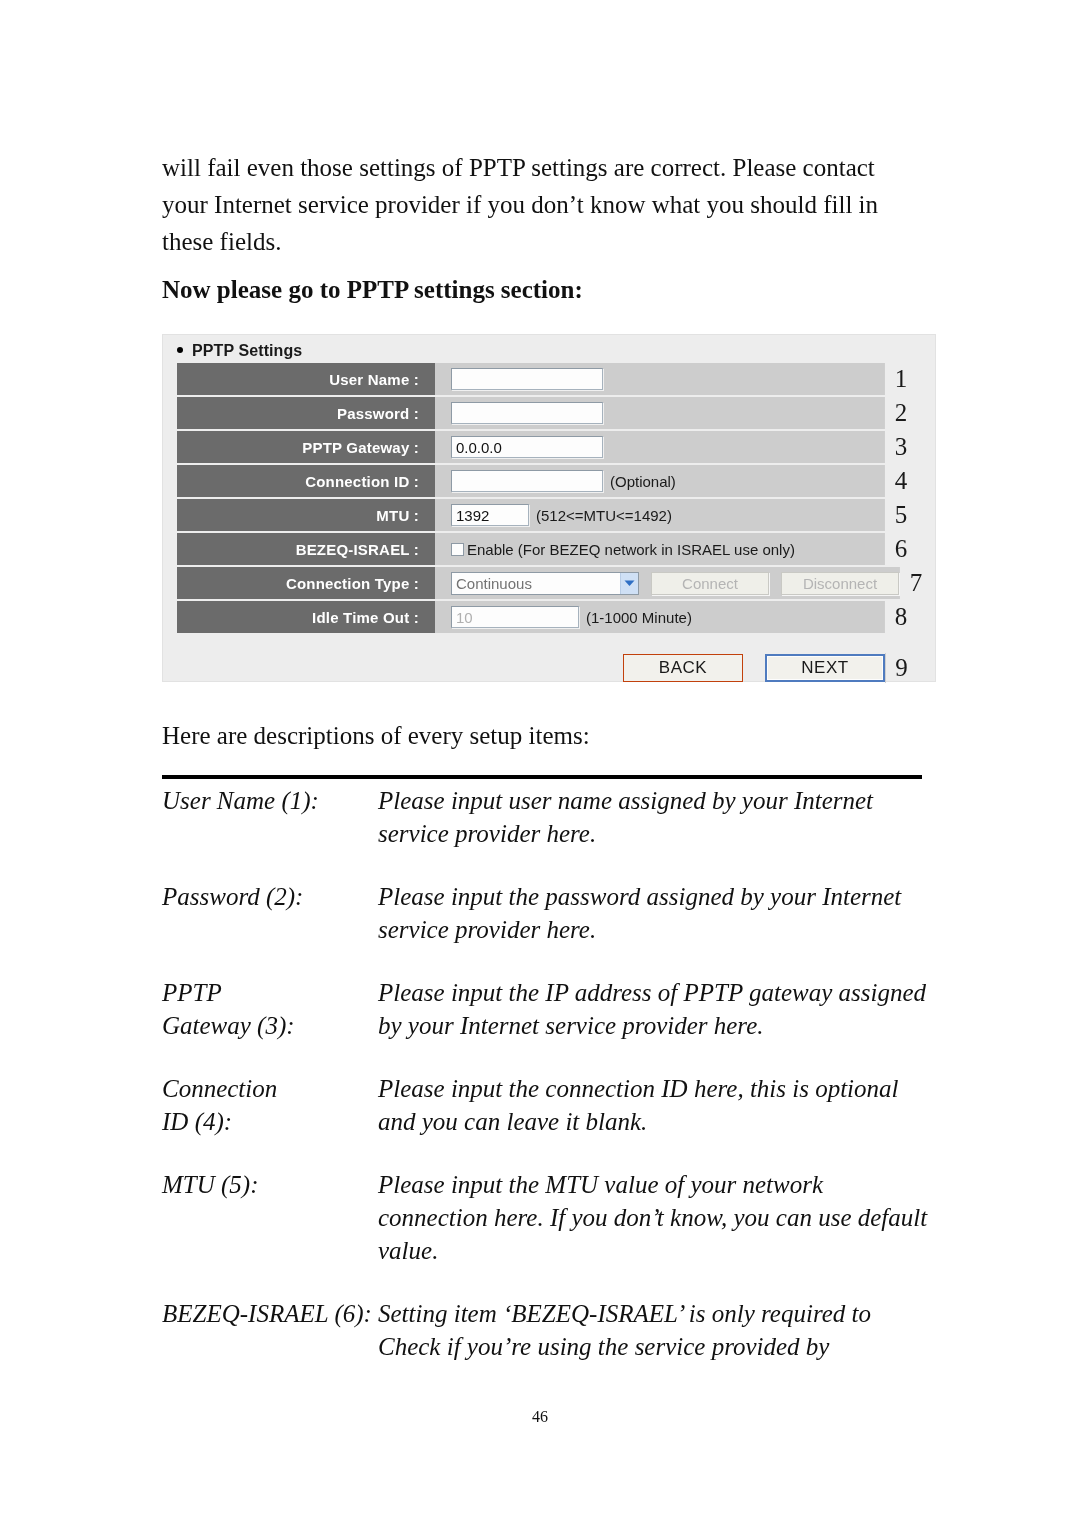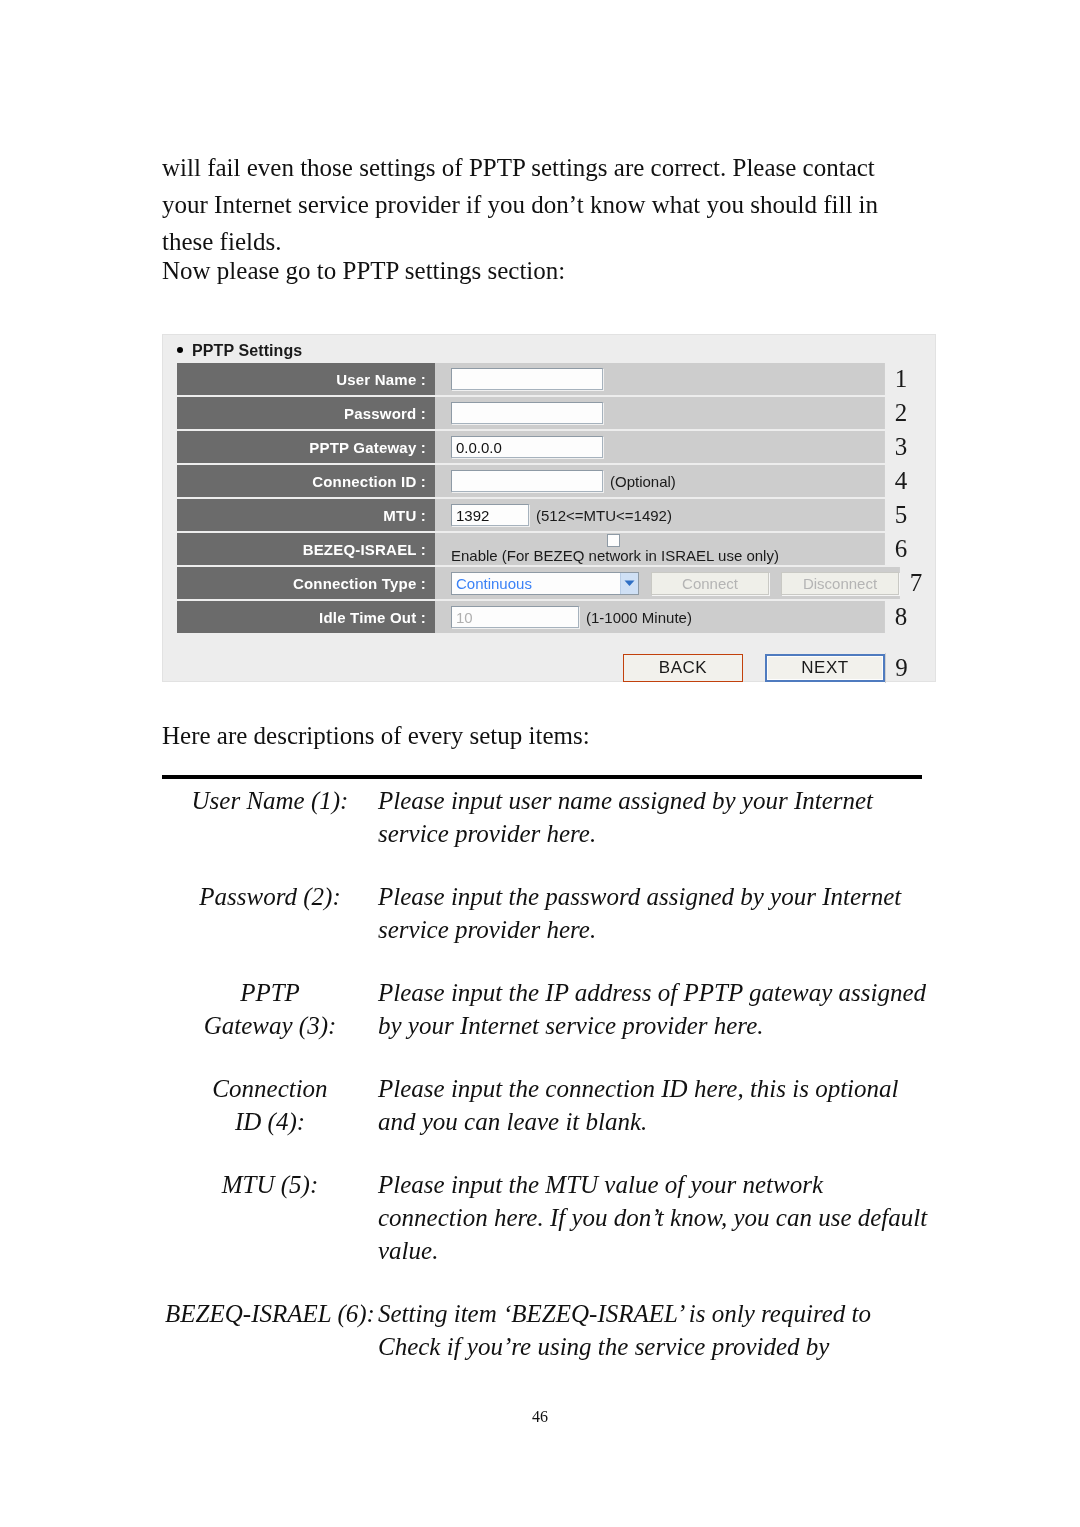--- a/index.html
+++ b/index.html
@@ -20,21 +20,21 @@
   .prose {
     position: absolute;
     left: 162px;
     width: 760px;
     font-family: "Liberation Serif", serif;
     font-size: 25px;
     line-height: 37px;
     color: #111;
   }
   #intro-paragraph { top: 149px; }
-  #goto-line { top: 252px; }
+  #goto-line { top: 271px; font-weight: bold; }
   #descriptions-intro { top: 717px; }
 
   
   #settings-panel {
     position: absolute;
     left: 162px;
     top: 334px;
     width: 774px;
     height: 348px;
     background: #ededed;
@@ -78,21 +78,21 @@
   .row-label {
     width: 258px;
     flex: none;
     background: #6b6b6b;
     color: #ffffff;
     font-size: 15px;
     font-weight: bold;
     display: flex;
     align-items: center;
     justify-content: flex-end;
-    padding-right: 9px;
+    padding-right: 16px;
     box-sizing: border-box;
     letter-spacing: 0.2px;
     white-space: nowrap;
   }
   .row-value {
     flex: 1 1 auto;
     background: #cdcdcd;
     display: flex;
     align-items: center;
     padding-left: 16px;
@@ -134,21 +134,21 @@
 
   .hint {
     font-family: "Liberation Sans", sans-serif;
     font-size: 15px;
     color: #1a1a1a;
     margin-left: 7px;
     white-space: nowrap;
   }
 
   
-  .chk-wrap { display: flex; align-items: center; flex-direction: column; }
+  .chk-wrap { display: flex; align-items: center; }
   .chk {
     width: 13px;
     height: 13px;
     background: #fdfdfd;
     border: 1px solid #8e9aa5;
     box-sizing: border-box;
     margin-right: 3px;
   }
 
   
@@ -156,21 +156,21 @@
     width: 188px;
     height: 23px;
     background: #fdfdfd;
     border: 1px solid #8e9aa5;
     box-sizing: border-box;
     display: flex;
     align-items: center;
     justify-content: space-between;
     font-family: "Liberation Sans", sans-serif;
     font-size: 15px;
-    color: #3b82f6;
+    color: #737373;
     padding-left: 4px;
   }
   .sel .caret {
     width: 18px;
     height: 100%;
     background: #cfe0f5;
     border-left: 1px solid #b9cde6;
     display: flex;
     align-items: center;
     justify-content: center;
@@ -263,21 +263,20 @@
     margin-bottom: 30px;
   }
   .desc-term {
     width: 216px;
     flex: none;
     font-family: "Liberation Serif", serif;
     font-style: italic;
     font-size: 25px;
     line-height: 33px;
     color: #111;
-    text-align: center;
   }
   .desc-def {
     flex: 1 1 auto;
     font-family: "Liberation Serif", serif;
     font-style: italic;
     font-size: 25px;
     line-height: 33px;
     color: #111;
   }
   .desc-item.inline-term .desc-term {

